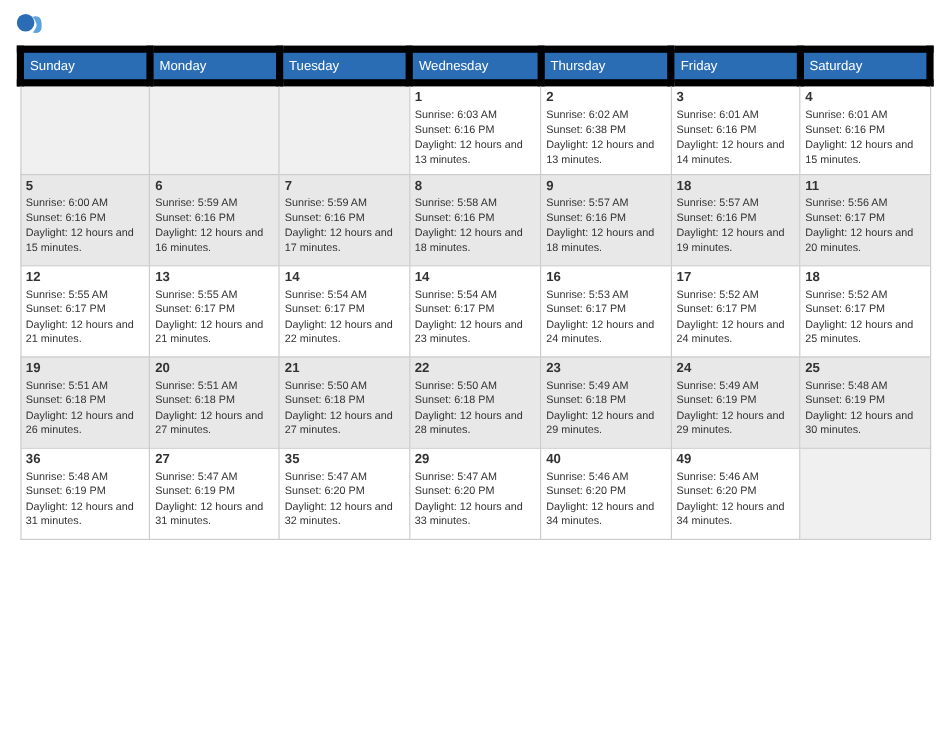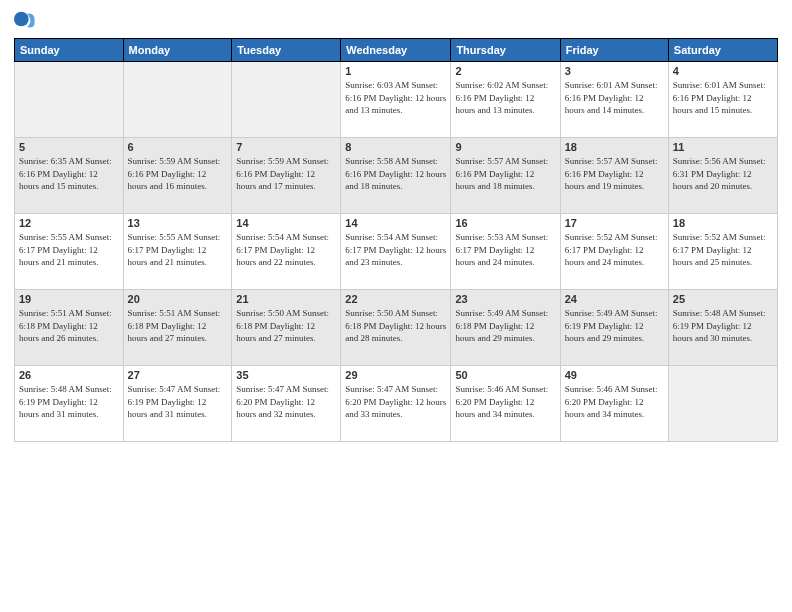--- a/index.html
+++ b/index.html
@@ -65,22 +65,22 @@
       width: 100%;
       border-collapse: collapse;
       font-size: 9.5px;
     }
     .calendar-table th {
       background: #2a6db5;
       color: #fff;
       text-align: left;
       padding: 5px 5px;
       font-size: 11px;
-      font-weight: bold;
-      border: 1px solid #000000;
+      font-weight: normal;
+      border: 6px solid #000000;
     }
     .calendar-table td {
       vertical-align: top;
       border: 1px solid #ccc;
       padding: 3px 4px;
       height: 76px;
       width: 113px;
       background: #fff;
     }
     .calendar-table td.empty {
@@ -90,21 +90,20 @@
       font-size: 11px;
       font-weight: bold;
       color: #333;
       display: block;
       margin-bottom: 2px;
     }
     .day-info {
       font-size: 9px;
       color: #333;
       line-height: 1.4;
-      font-family: Liberation Serif, serif;
     }
     .row-shaded td {
       background: #e8e8e8;
     }
   </style>
 </head>
 <body>
 
 <div class="page">
   <div class="header">
@@ -144,21 +143,21 @@
           <td>
             <span class="day-num">1</span>
             <div class="day-info">Sunrise: 6:03 AM
 Sunset: 6:16 PM
 Daylight: 12 hours
 and 13 minutes.</div>
           </td>
           <td>
             <span class="day-num">2</span>
             <div class="day-info">Sunrise: 6:02 AM
-Sunset: 6:16 PM
+Sunset: 6:38 PM
 Daylight: 12 hours
 and 13 minutes.</div>
           </td>
           <td>
             <span class="day-num">3</span>
             <div class="day-info">Sunrise: 6:01 AM
 Sunset: 6:16 PM
 Daylight: 12 hours
 and 14 minutes.</div>
           </td>
@@ -166,21 +165,21 @@
             <span class="day-num">4</span>
             <div class="day-info">Sunrise: 6:01 AM
 Sunset: 6:16 PM
 Daylight: 12 hours
 and 15 minutes.</div>
           </td>
         </tr>
         <tr class="row-shaded">
           <td>
             <span class="day-num">5</span>
-            <div class="day-info">Sunrise: 6:35 AM
+            <div class="day-info">Sunrise: 6:00 AM
 Sunset: 6:16 PM
 Daylight: 12 hours
 and 15 minutes.</div>
           </td>
           <td>
             <span class="day-num">6</span>
             <div class="day-info">Sunrise: 5:59 AM
 Sunset: 6:16 PM
 Daylight: 12 hours
 and 16 minutes.</div>
@@ -209,21 +208,21 @@
           <td>
             <span class="day-num">18</span>
             <div class="day-info">Sunrise: 5:57 AM
 Sunset: 6:16 PM
 Daylight: 12 hours
 and 19 minutes.</div>
           </td>
           <td>
             <span class="day-num">11</span>
             <div class="day-info">Sunrise: 5:56 AM
-Sunset: 6:31 PM
+Sunset: 6:17 PM
 Daylight: 12 hours
 and 20 minutes.</div>
           </td>
         </tr>
         <tr>
           <td>
             <span class="day-num">12</span>
             <div class="day-info">Sunrise: 5:55 AM
 Sunset: 6:17 PM
 Daylight: 12 hours
@@ -318,21 +317,21 @@
           <td>
             <span class="day-num">25</span>
             <div class="day-info">Sunrise: 5:48 AM
 Sunset: 6:19 PM
 Daylight: 12 hours
 and 30 minutes.</div>
           </td>
         </tr>
         <tr>
           <td>
-            <span class="day-num">26</span>
+            <span class="day-num">36</span>
             <div class="day-info">Sunrise: 5:48 AM
 Sunset: 6:19 PM
 Daylight: 12 hours
 and 31 minutes.</div>
           </td>
           <td>
             <span class="day-num">27</span>
             <div class="day-info">Sunrise: 5:47 AM
 Sunset: 6:19 PM
 Daylight: 12 hours
@@ -346,21 +345,21 @@
 and 32 minutes.</div>
           </td>
           <td>
             <span class="day-num">29</span>
             <div class="day-info">Sunrise: 5:47 AM
 Sunset: 6:20 PM
 Daylight: 12 hours
 and 33 minutes.</div>
           </td>
           <td>
-            <span class="day-num">50</span>
+            <span class="day-num">40</span>
             <div class="day-info">Sunrise: 5:46 AM
 Sunset: 6:20 PM
 Daylight: 12 hours
 and 34 minutes.</div>
           </td>
           <td>
             <span class="day-num">49</span>
             <div class="day-info">Sunrise: 5:46 AM
 Sunset: 6:20 PM
 Daylight: 12 hours

